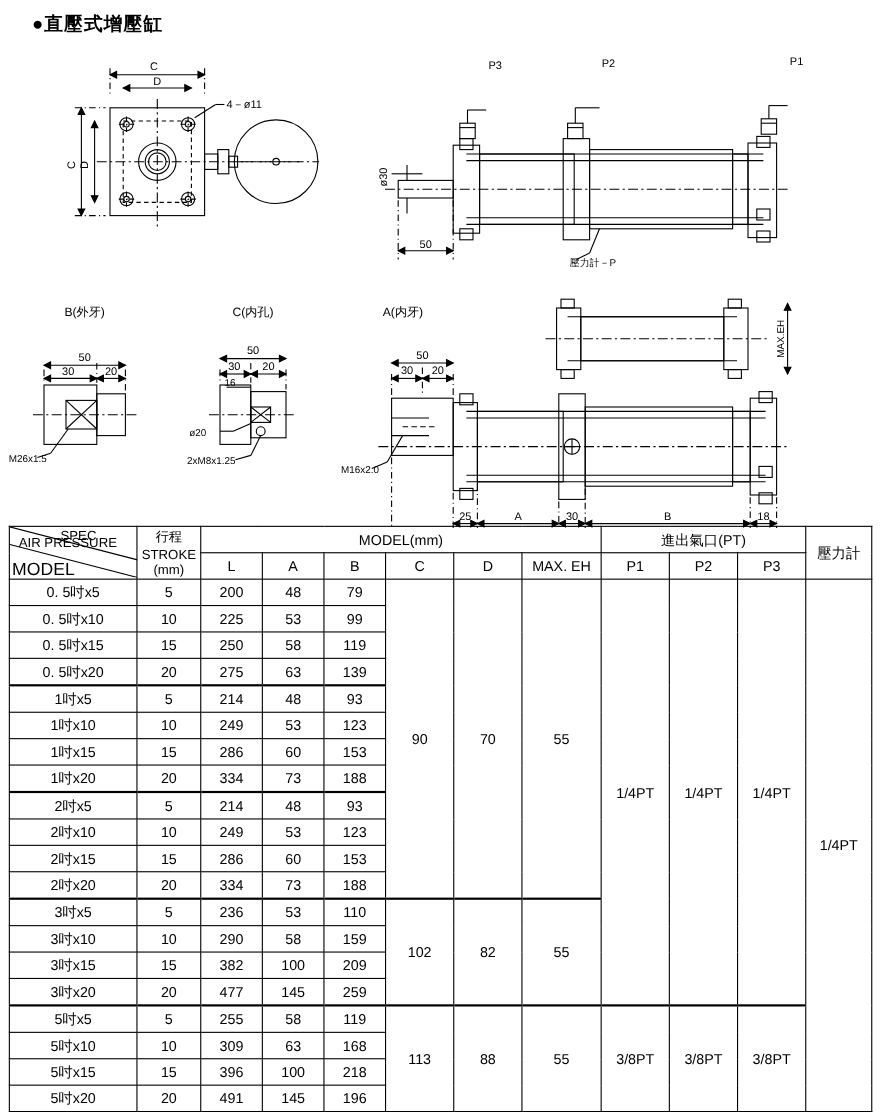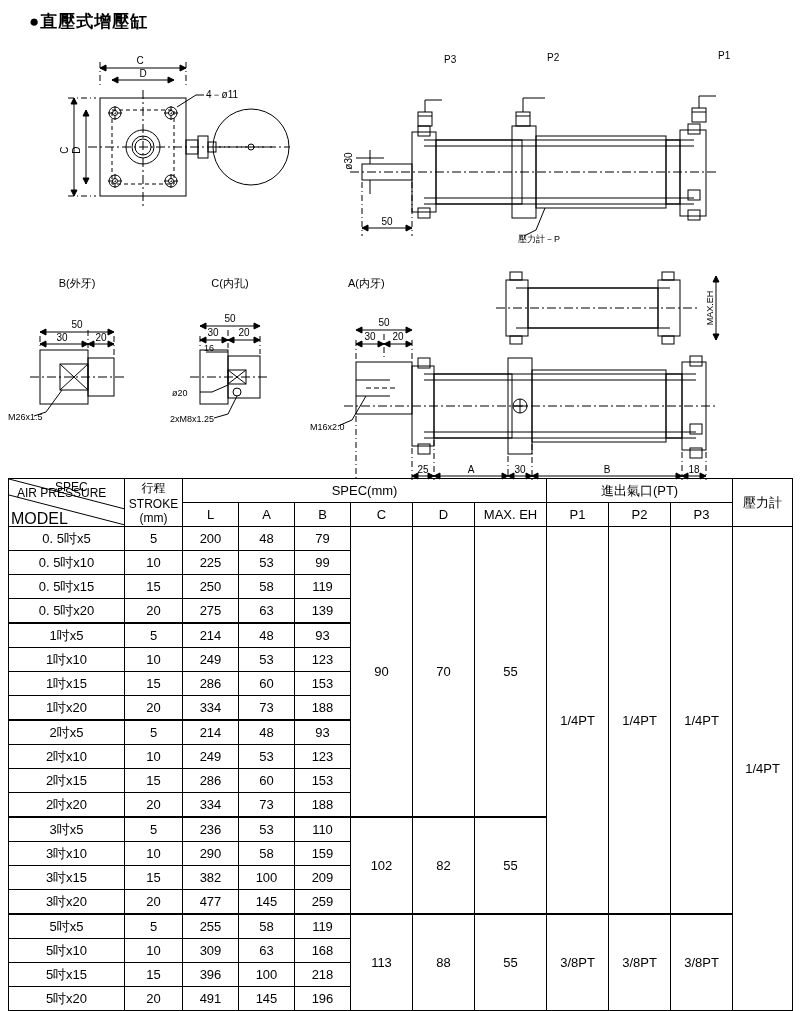--- a/index.html
+++ b/index.html
@@ -378,21 +378,21 @@
           </svg>
           <span class="t1">SPEC</span>
           <span class="t2">AIR PRESSURE</span>
           <span class="t3">MODEL</span>
         </th>
         <th rowspan="2">
           <div class="sub">行程</div>
           <div class="sub">STROKE</div>
           <div class="sub">(mm)</div>
         </th>
-        <th colspan="6">SPEC(mm)</th>
+        <th colspan="6">MODEL(mm)</th>
         <th colspan="3">進出氣口(PT)</th>
         <th rowspan="2">壓力計</th>
       </tr>
       <tr>
         <th>L</th>
         <th>A</th>
         <th>B</th>
         <th>C</th>
         <th>D</th>
         <th>MAX. EH</th>

